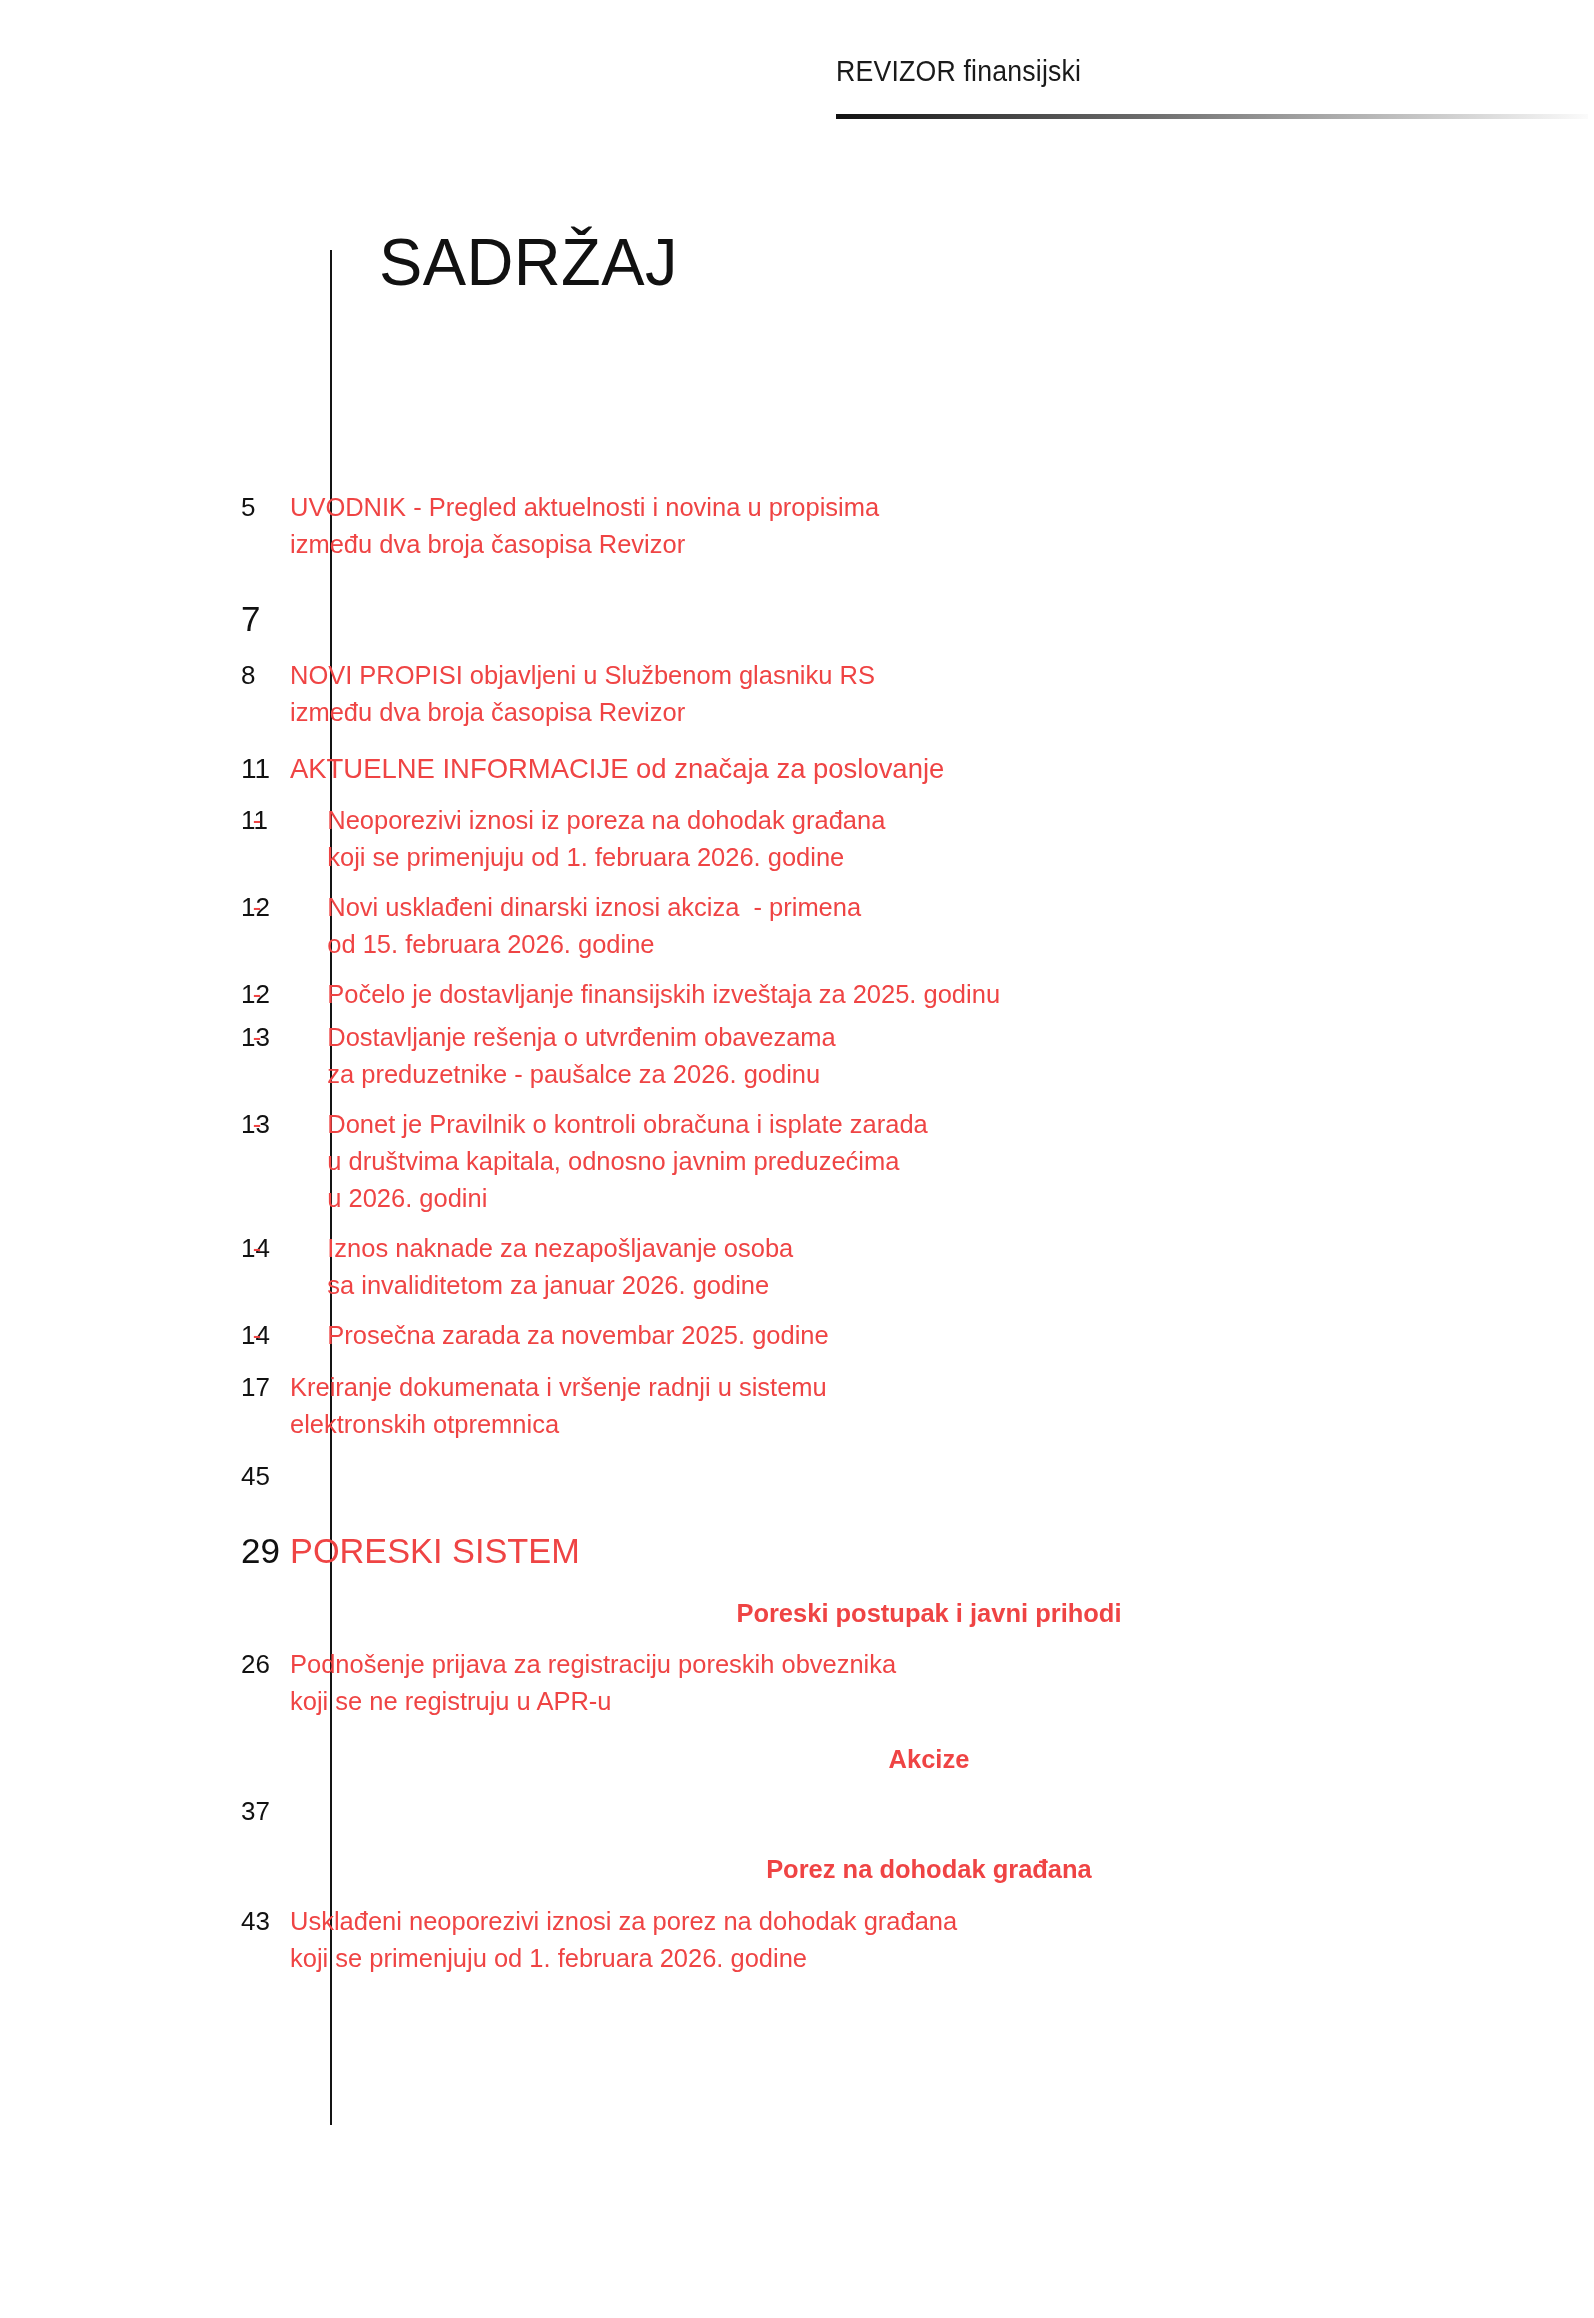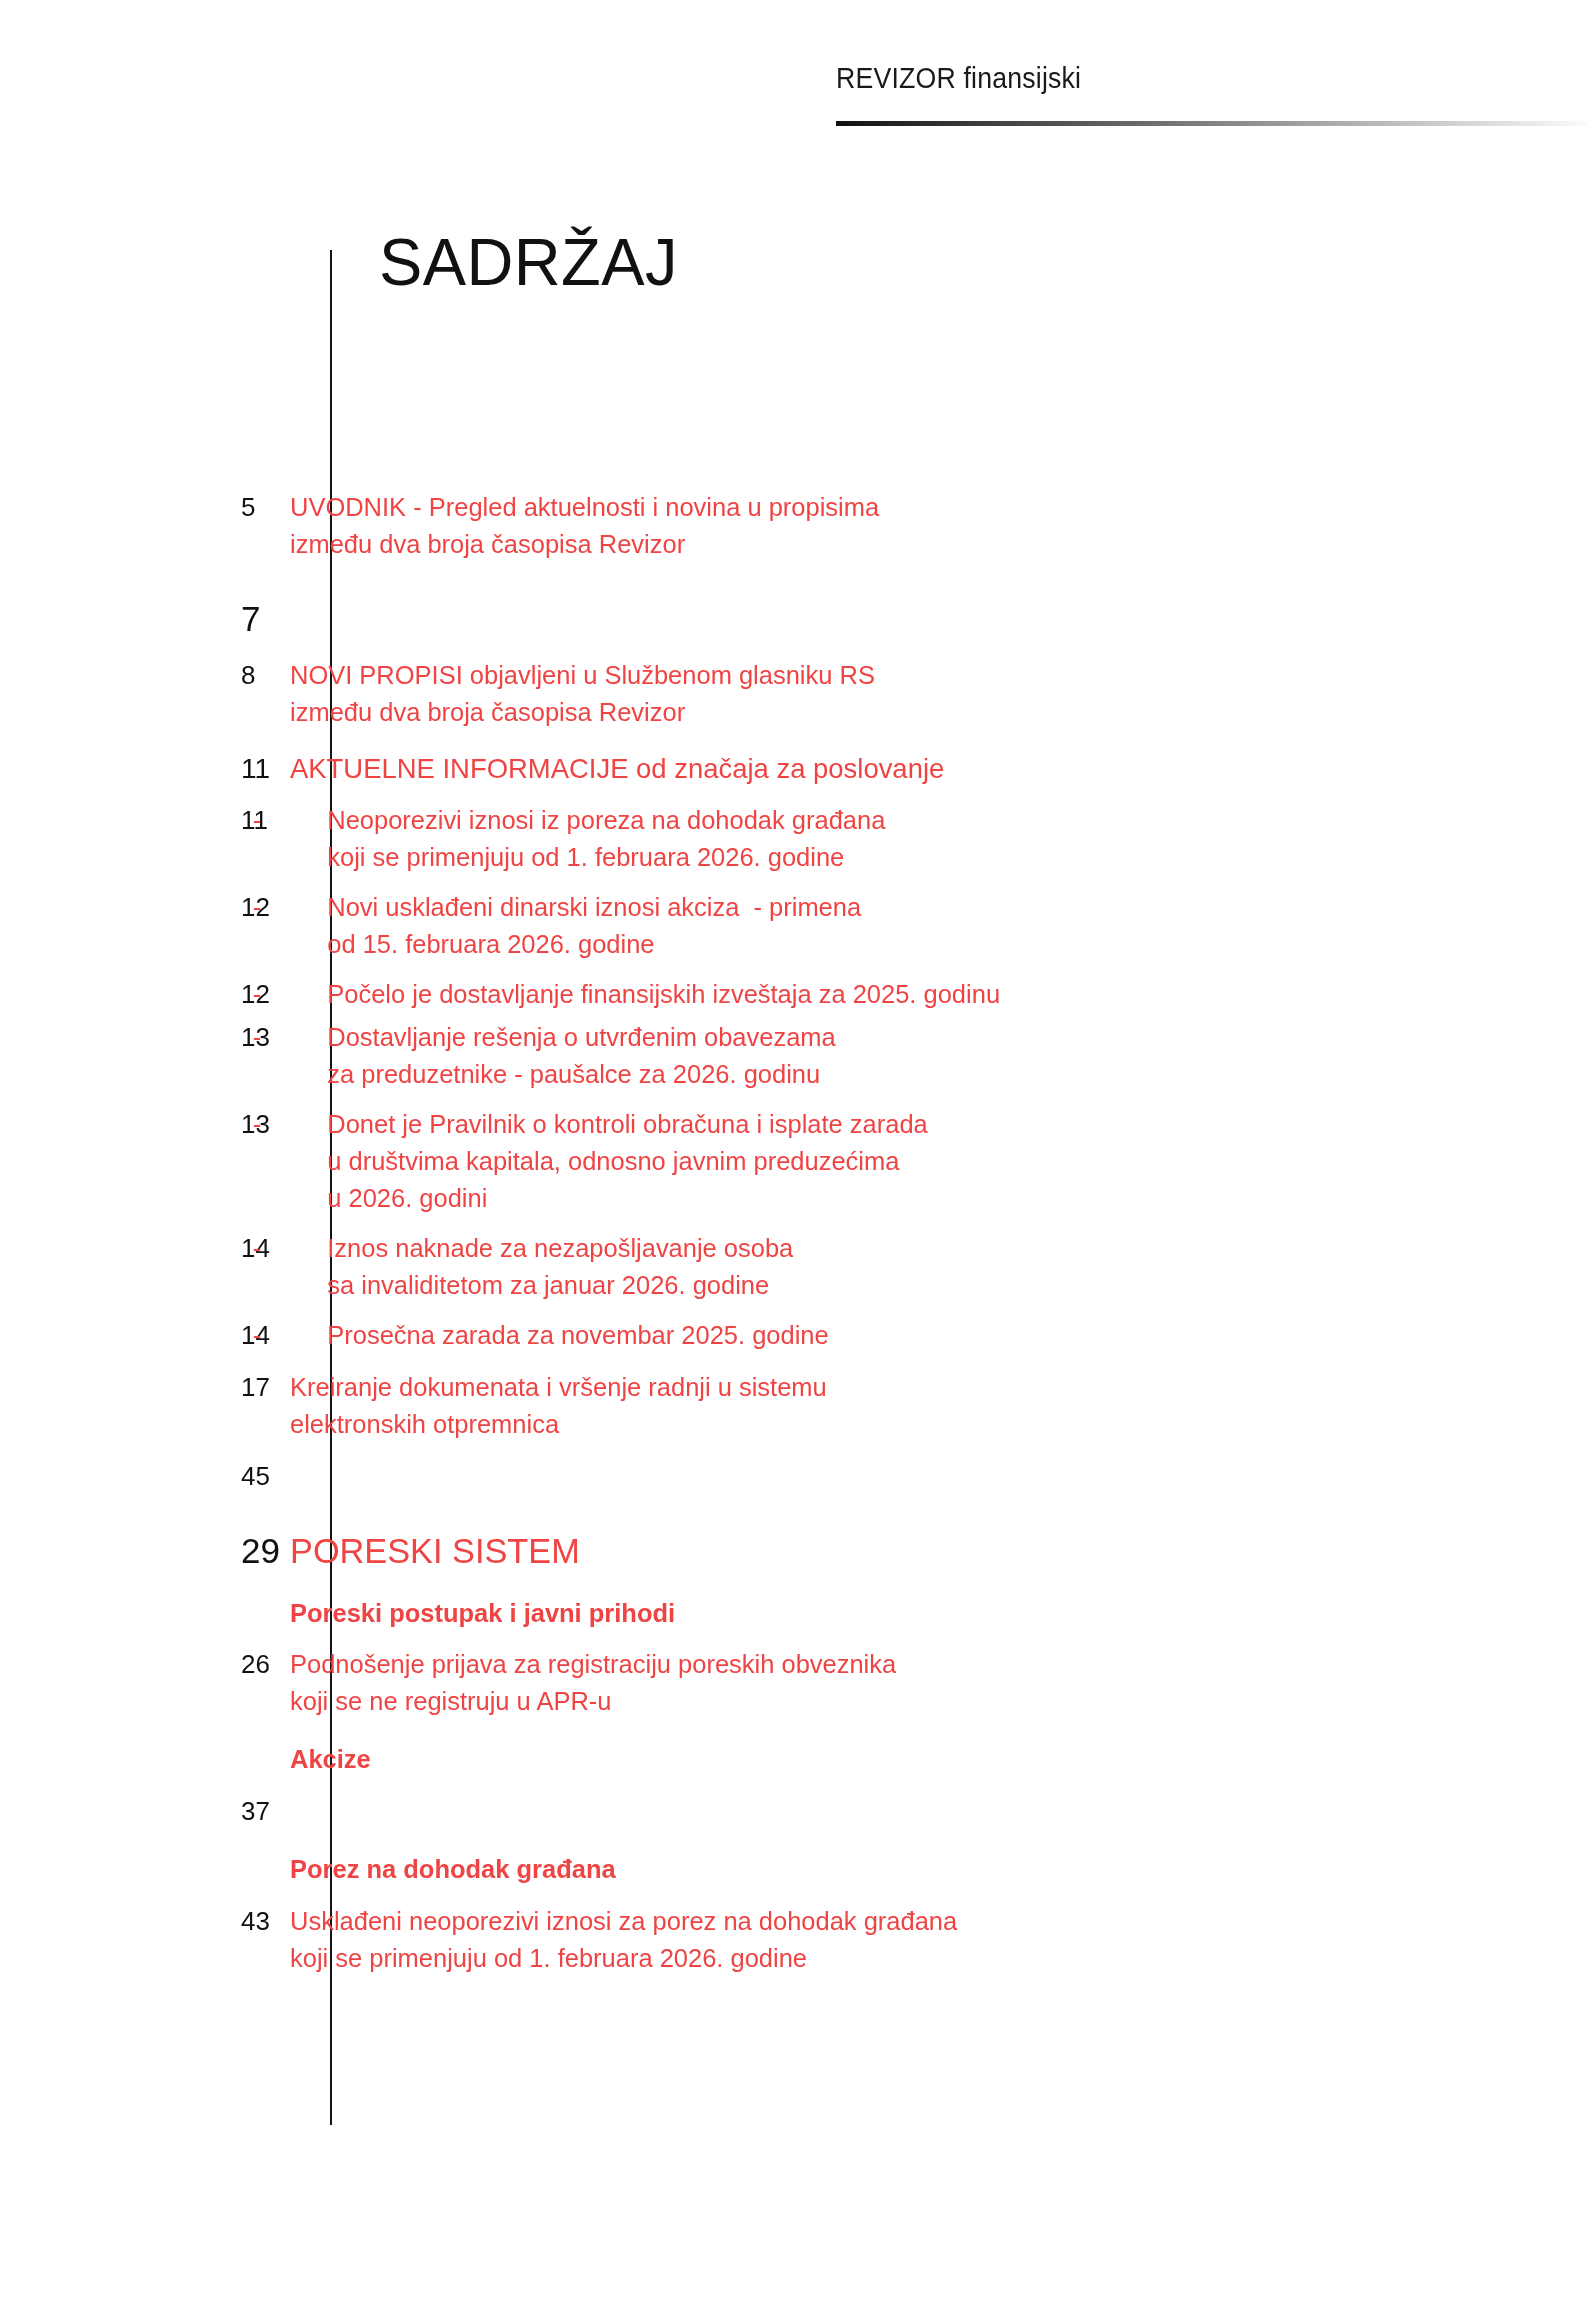--- a/index.html
+++ b/index.html
@@ -15,21 +15,21 @@
     background: #ffffff;
     font-family: "Liberation Sans", "DejaVu Sans", sans-serif;
     color: #0d0d0d;
     overflow: hidden;
   }
 
   
   .running-head {
     position: absolute;
     left: 836px;
-    top: 60px;
+    top: 53px;
     width: 752px;
   }
   .running-head-text {
     font-size: 29px;
     line-height: 36px;
     font-weight: 400;
     letter-spacing: 0.2px;
     color: #1a1a1a;
     white-space: nowrap;
     transform: scaleX(0.92);
@@ -147,21 +147,21 @@
     line-height: 37px;
   }
   .lvl-bullet { margin-top: 13px; }
 
   .lvl-group .toc-num,
   .lvl-group .toc-line {
     font-size: 26px;
     line-height: 37px;
     font-weight: 700;
   }
-  .lvl-group { margin-top: 21px; }
+  .lvl-group { margin-top: 21px; text-align: center; }
 
   .tight { margin-top: 6.5px; }
   .loose { margin-top: 33px; }
 </style>
 </head>
 <body>
 
 <div class="page">
 
   <div class="running-head">

